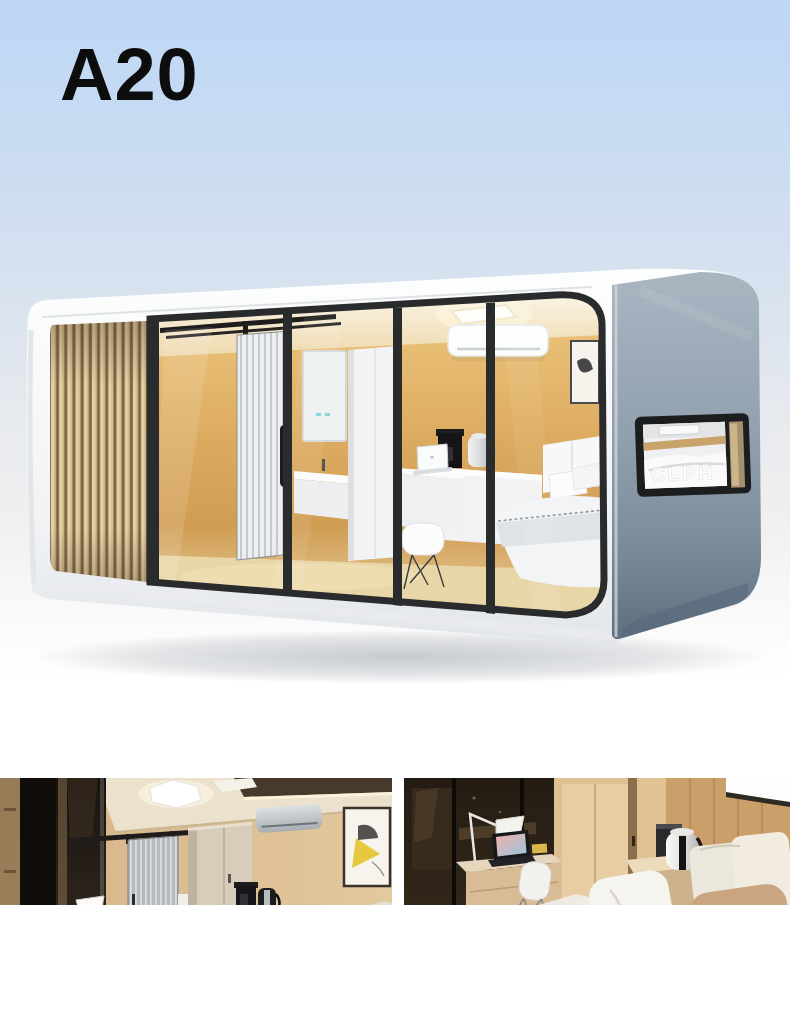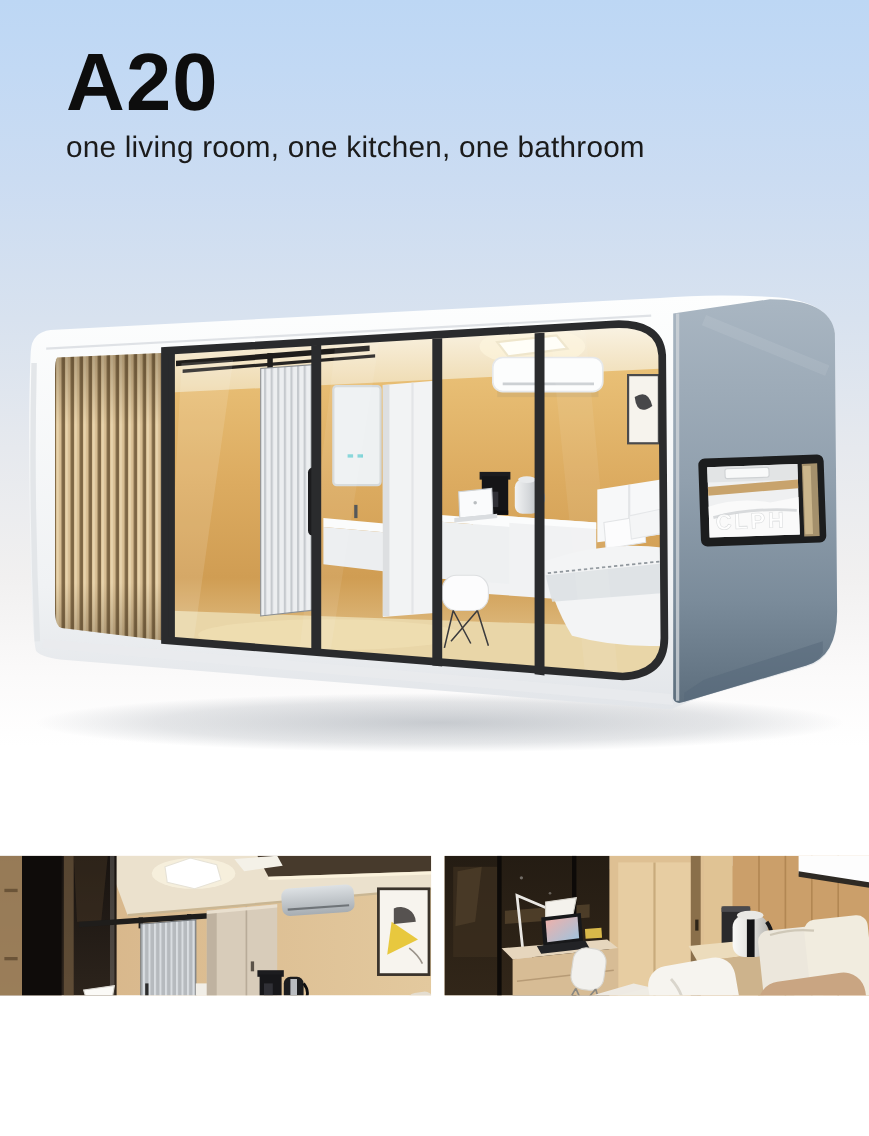--- a/index.html
+++ b/index.html
@@ -19,21 +19,20 @@
   .photo-right{left:404px;width:386px;}
   svg{display:block;}
 </style>
 </head>
 <body>
 
 <div class="page">
 
   <header>
     <h1 class="model">A20</h1>
-    <p class="desc">one living room, one kitchen, one bathroom</p>
   </header>
 
   <figure class="hero">
   <svg width="790" height="440" viewBox="0 0 790 440">
     <defs>
       <linearGradient id="h-shell" x1="0" y1="0" x2="0" y2="1">
         <stop offset="0" stop-color="#fdfefe"></stop>
             <stop offset=".7" stop-color="#f0f2f4"></stop>
             <stop offset="1" stop-color="#e2e5e9"></stop>
       </linearGradient>

